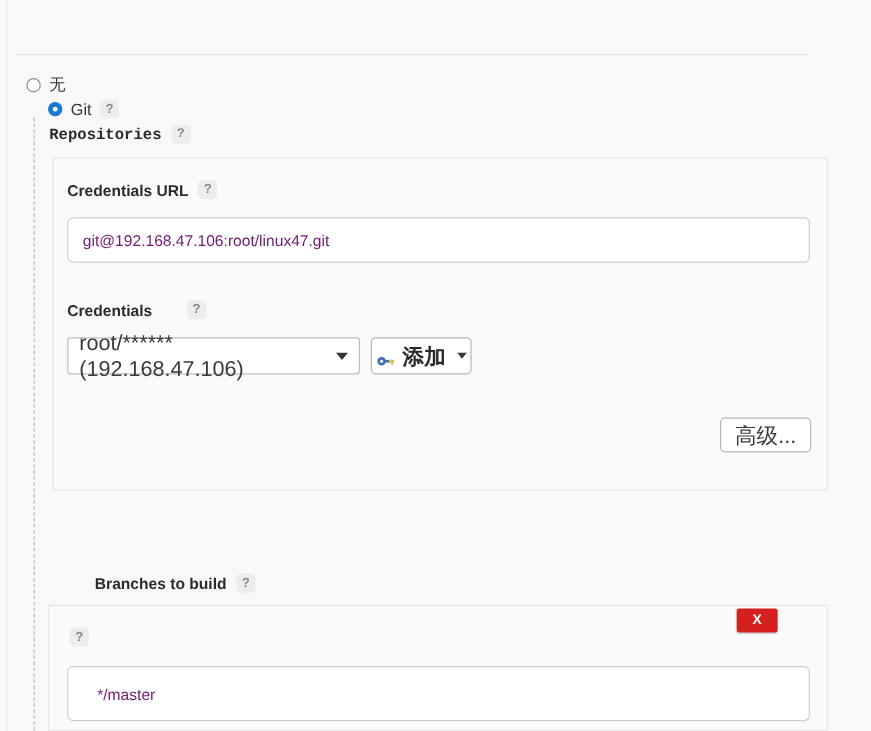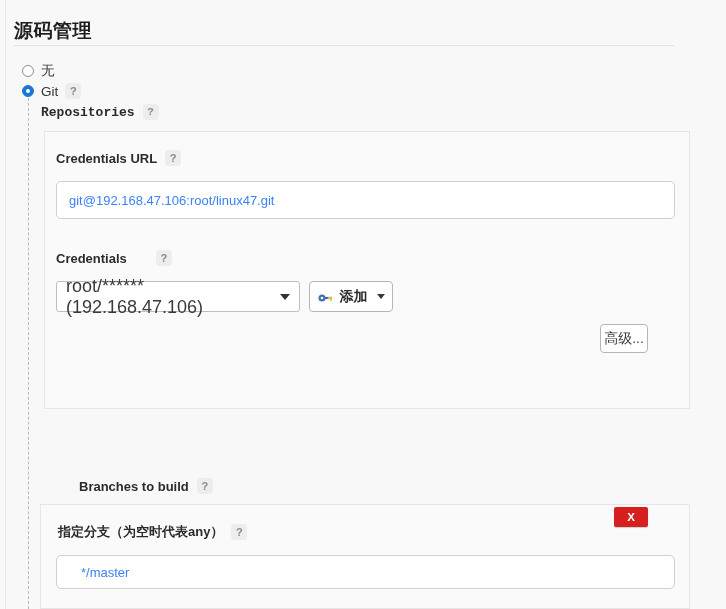--- a/index.html
+++ b/index.html
@@ -55,21 +55,21 @@
   }
 
   
   .radio-row {
     position: absolute;
     display: flex;
     align-items: center;
     gap: 7px;
   }
   .radio-row.none { left: 22px; top: 62px; }
-  .radio-row.git  { left: 22px; top: 83px; }
+  .radio-row.git  { left: 40px; top: 83px; }
 
   .radio {
     width: 12px;
     height: 12px;
     border-radius: 50%;
     border: 1px solid #8d8d8d;
     background: #ffffff;
     box-sizing: border-box;
     flex: none;
     position: relative;
@@ -161,35 +161,35 @@
 
   
   .text-input {
     position: absolute;
     box-sizing: border-box;
     border: 1px solid #cfcfcf;
     border-radius: 5px;
     background: #ffffff;
     font-family: "Liberation Sans", "DejaVu Sans", sans-serif;
     font-size: 13px;
-    color: #3b82f6;
+    color: #701a75;
     padding: 0 12px;
     outline: none;
   }
   .input-repo-url {
     left: 56px;
     top: 181px;
     width: 619px;
     height: 38px;
   }
   .input-branch {
     left: 56px;
     top: 555px;
     width: 619px;
-    height: 34px;
+    height: 46px;
     padding-left: 24px;
   }
 
   
   .select-credentials {
     position: absolute;
     left: 56px;
     top: 281px;
     width: 244px;
     height: 31px;
@@ -222,41 +222,41 @@
   }
 
   
   .btn {
     position: absolute;
     box-sizing: border-box;
     border: 1px solid #b6b6b6;
     border-radius: 4px;
     background: #ffffff;
     font-family: "Liberation Sans", "DejaVu Sans", sans-serif;
-    font-size: 14px;
+    font-size: 18px;
     color: #3a3a3a;
     display: flex;
     align-items: center;
     justify-content: center;
     gap: 7px;
     cursor: pointer;
     white-space: nowrap;
   }
   .btn-add-credential {
     left: 309px;
     top: 281px;
     width: 84px;
     height: 31px;
     font-weight: bold;
     color: #2a2a2a;
   }
   .btn-advanced {
     left: 600px;
-    top: 324px;
-    width: 48px;
+    top: 348px;
+    width: 76px;
     height: 29px;
   }
   .btn-add-repository {
     left: 44px;
     top: 416px;
     width: 124px;
     height: 31px;
     font-weight: bold;
     color: #2b2b2b;
   }
@@ -297,21 +297,20 @@
     box-shadow: 0 1px 1px rgba(0,0,0,0.18);
   }
 </style>
 </head>
 <body>
 
 <div class="page">
 
   <div class="page-left-rule"></div>
 
-  <div class="section-title">源码管理</div>
   <div class="section-rule"></div>
 
   <div class="radio-row none">
     <span class="radio"></span>
     <span class="radio-label">无</span>
   </div>
 
   <div class="radio-row git">
     <span class="radio checked"></span>
     <span class="radio-label">Git</span>
@@ -366,19 +365,18 @@
   <div class="field-label lbl-branches">
     <span class="txt">Branches to build</span>
     <span class="help">?</span>
   </div>
 
   <div class="panel panel-branch"></div>
 
   <div class="delete-badge">X</div>
 
   <div class="field-label lbl-branch-spec">
-    <span class="txt">指定分支（为空时代表any）</span>
     <span class="help">?</span>
   </div>
 
   <input class="text-input input-branch" type="text" value="*/master" style="">
 
 </div>
 
 </body></html>

